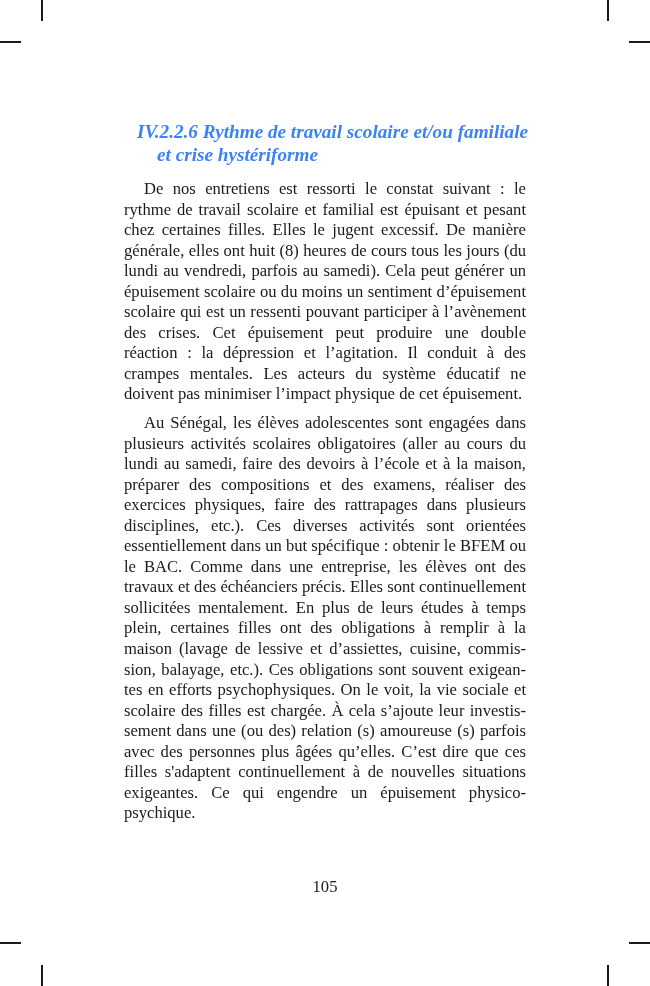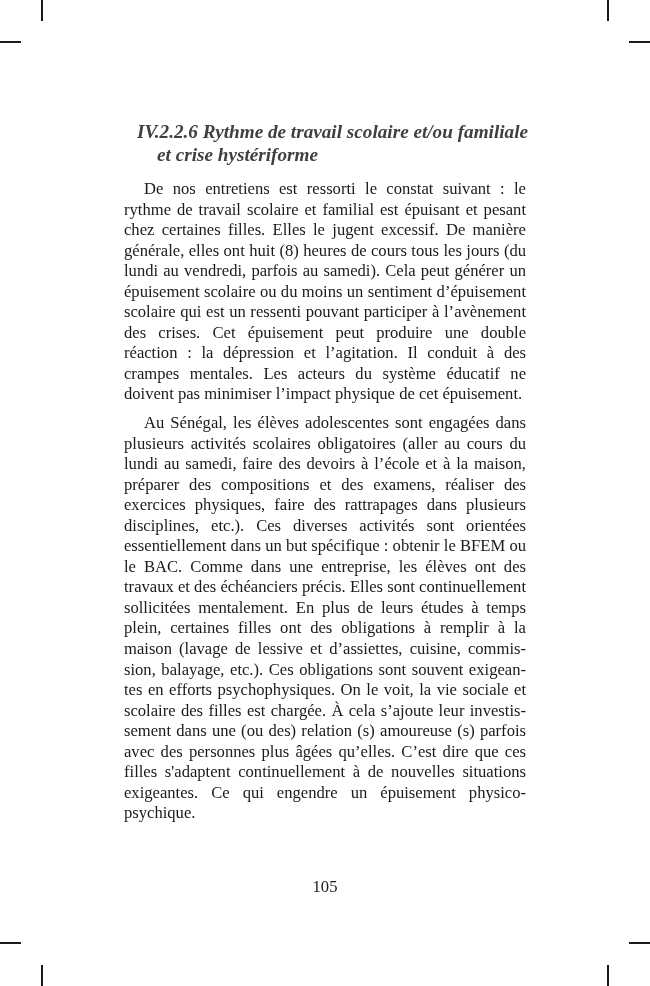--- a/index.html
+++ b/index.html
@@ -29,21 +29,21 @@
       width: 418px;
     }
     .section-title {
       margin: 0 0 0 21px;
       padding-left: 20px;
       text-indent: -20px;
       font-weight: bold;
       font-style: italic;
       font-size: 19.2px;
       line-height: 23px;
-      color: #404040;
+      color: #3b82f6;
     }
     .body-text {
       margin-top: 13px;
     }
     .para {
       margin: 8px;
       font-size: 16.6px;
       line-height: 20.55px;
       text-align: justify;
       text-indent: 20px;

